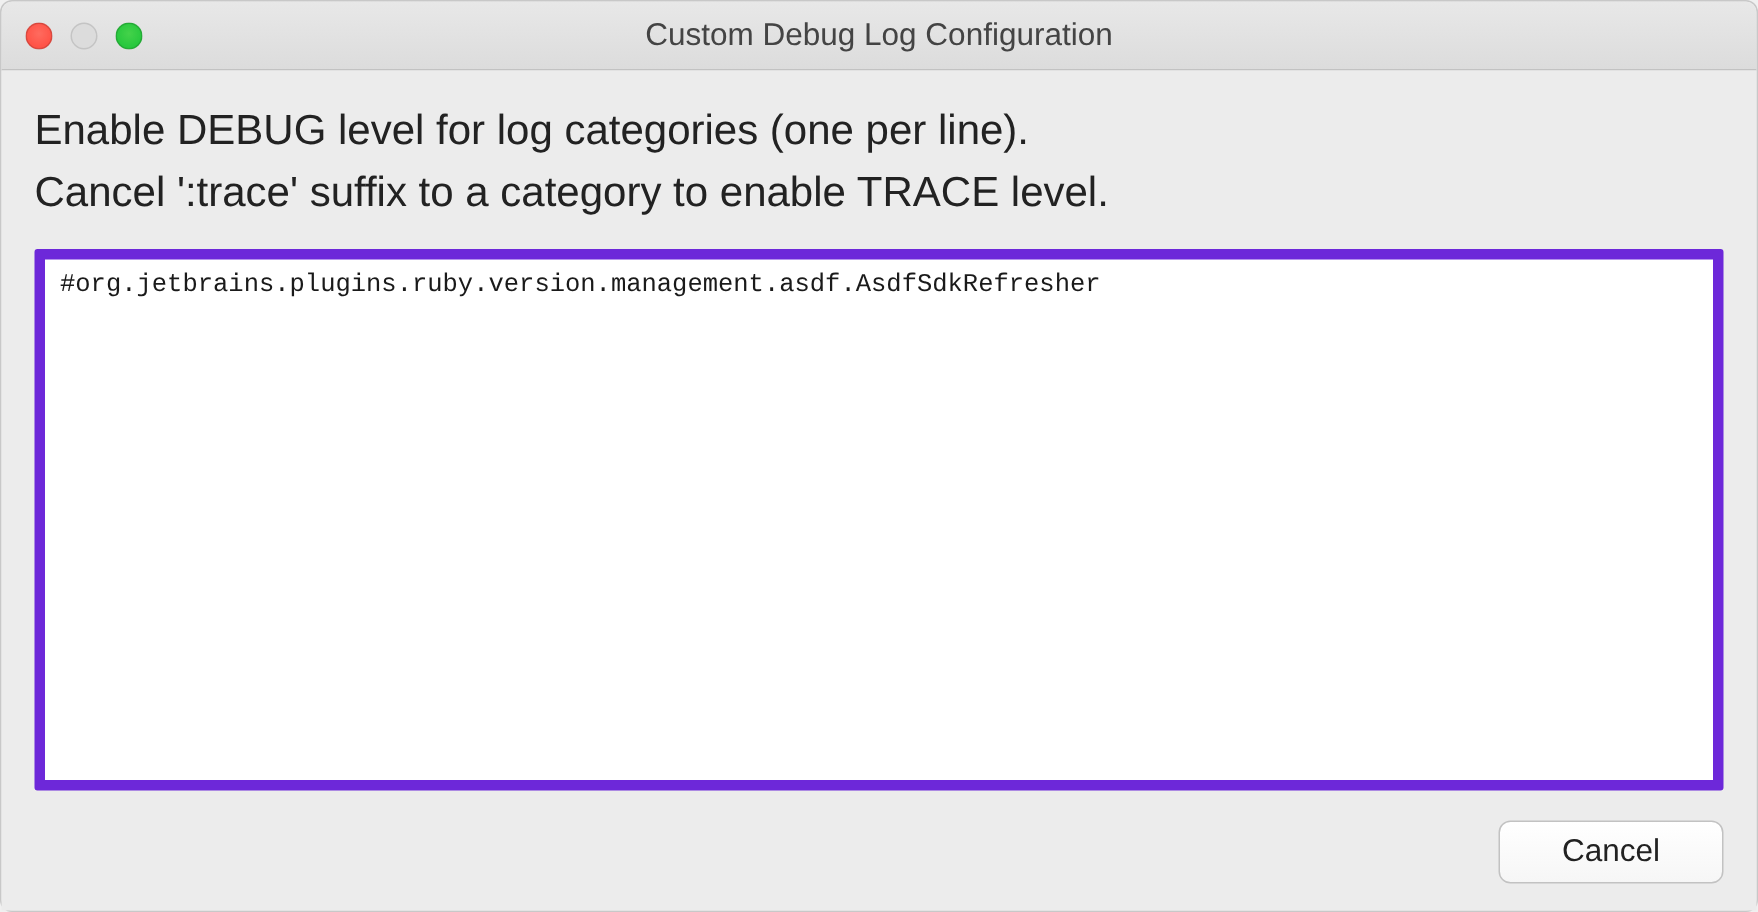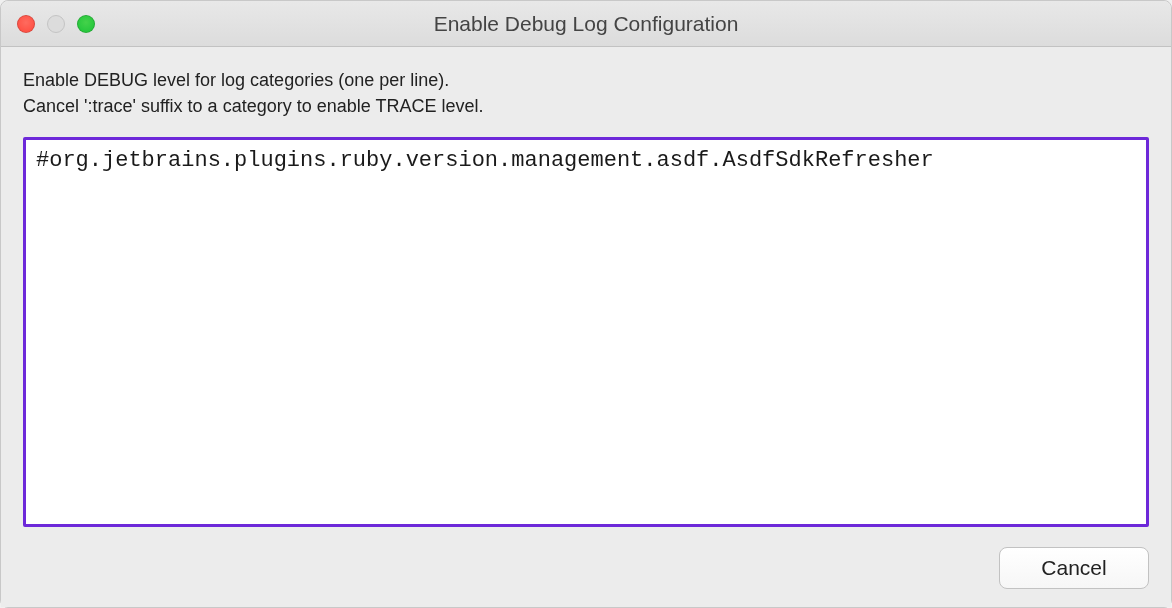--- a/index.html
+++ b/index.html
@@ -76,40 +76,40 @@
 
     .content {
       flex: 1;
       padding: 20px 22px 18px 22px;
       display: flex;
       flex-direction: column;
       background: #ececec;
     }
 
     .description {
-      font-size: 18px;
+      font-size: 28px;
       color: #222;
       line-height: 1.45;
       margin-bottom: 18px;
     }
 
     .textarea-wrapper {
       flex: 1;
       margin-bottom: 18px;
     }
 
     .log-textarea {
       width: 100%;
       height: 100%;
       background: #ffffff;
-      border: 3px solid #6d28d9;
+      border: 7px solid #6d28d9;
       border-radius: 2px;
       padding: 6px 10px;
       font-family: Menlo, Monaco, Consolas, "Courier New", monospace;
-      font-size: 22px;
+      font-size: 17px;
       color: #1a1a1a;
       resize: none;
       outline: none;
       line-height: 1.4;
     }
 
     .button-row {
       display: flex;
       justify-content: flex-end;
       gap: 16px;
@@ -144,21 +144,21 @@
 </head>
 <body>
 
 <div class="window">
   <div class="titlebar">
     <div class="traffic-lights">
       <div class="traffic-light tl-close"></div>
       <div class="traffic-light tl-min"></div>
       <div class="traffic-light tl-max"></div>
     </div>
-    <div class="title">Enable Debug Log Configuration</div>
+    <div class="title">Custom Debug Log Configuration</div>
   </div>
 
   <div class="content">
     <div class="description">
       <span>Enable DEBUG level for log categories (one per line).</span><br>
       <span>Cancel ':trace' suffix to a category to enable TRACE level.</span>
     </div>
 
     <div class="textarea-wrapper">
       <textarea class="log-textarea" spellcheck="false" style="">#org.jetbrains.plugins.ruby.version.management.asdf.AsdfSdkRefresher</textarea>

